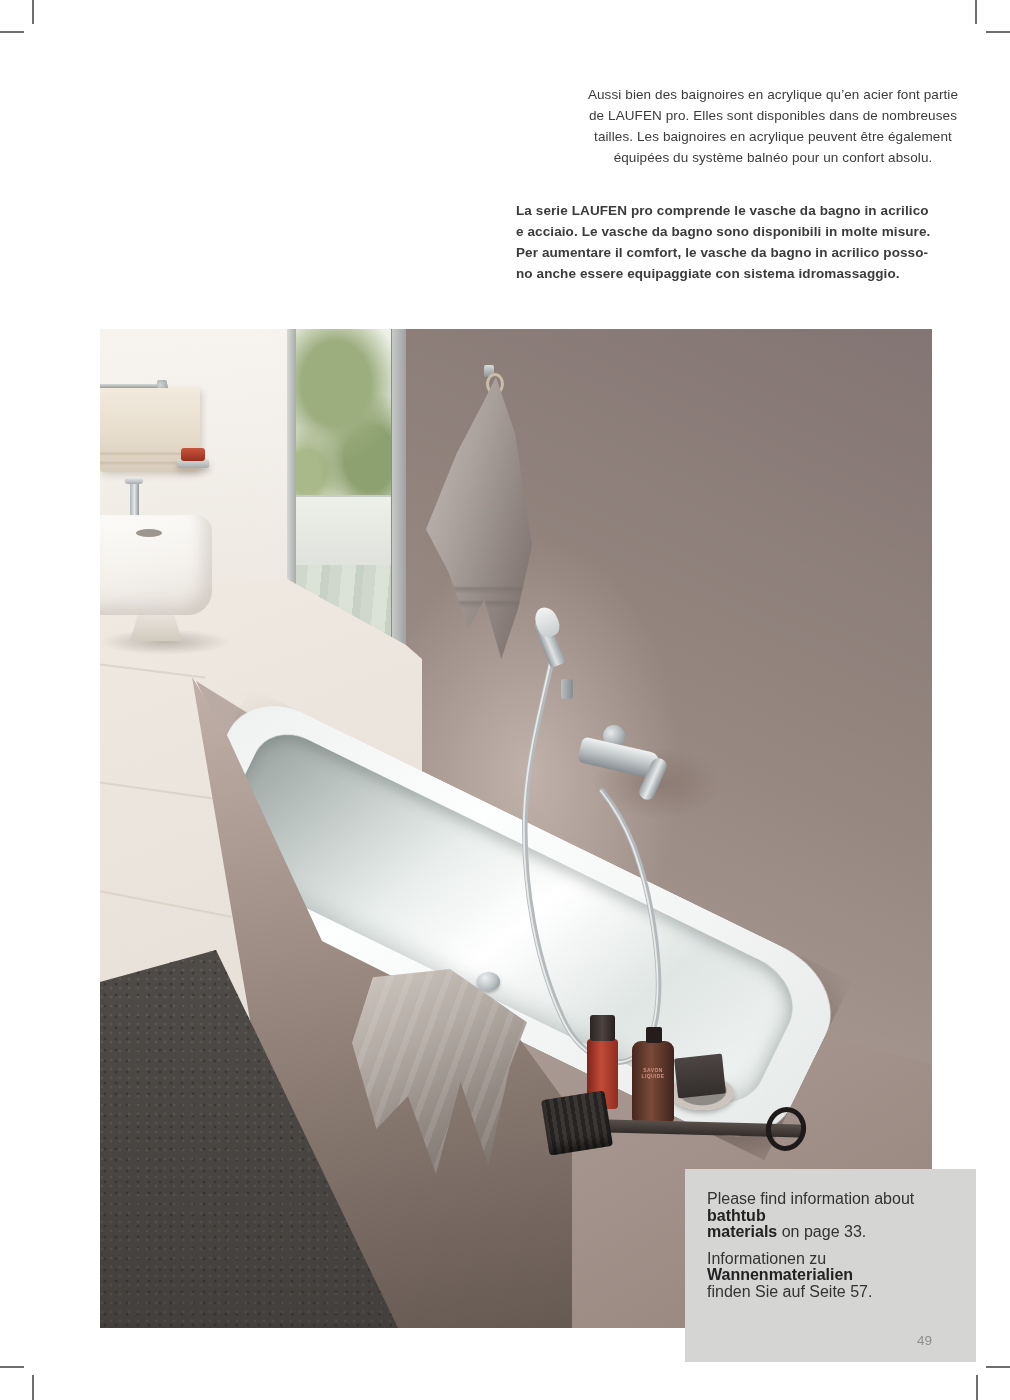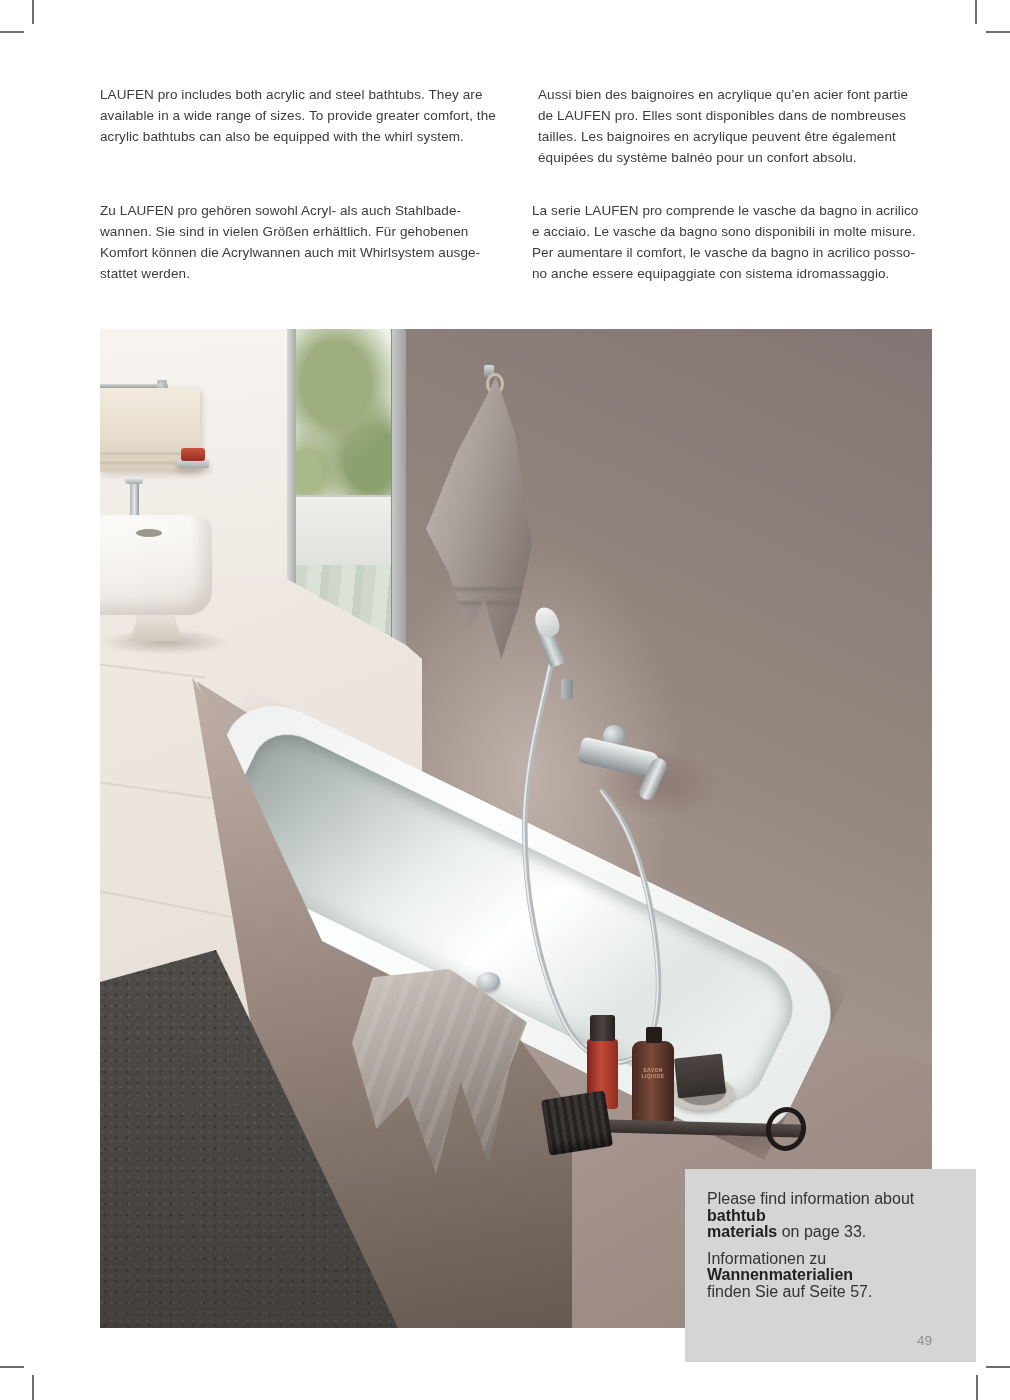--- a/index.html
+++ b/index.html
@@ -5,23 +5,23 @@
 <style>
   html,body{margin:0;padding:0;background:#ffffff;}
   .page{position:relative;width:1010px;height:1400px;background:#fff;overflow:hidden;
         font-family:"Liberation Sans", sans-serif;}
   
   .crop{position:absolute;background:var(--crop,#6e6e6e);}
   
   .intro-block{position:absolute;width:470px;font-size:13.5px;line-height:21px;color:var(--ink,#3b3b3b);
                white-space:pre-line;letter-spacing:.1px;}
   .intro-en{left:100px;top:70px;}
-  .intro-fr{left:538px;top:70px;}
+  .intro-fr{left:538px;top:70px;text-align:center;}
   .intro-de{left:100px;top:186px;}
-  .intro-it{left:532px;top:186px;}
+  .intro-it{left:516px;top:186px;font-weight:bold;}
   
   .photo{position:absolute;left:100px;top:329px;width:832px;height:999px;overflow:hidden;margin:0;}
   .photo *{position:absolute;}
   .ph-wall-right{inset:0;background:linear-gradient(205deg,#837573 0%,#95867f 35%,#ab9b95 65%,#c0b1aa 100%);}
   .ph-wall-glow{left:280px;top:210px;width:300px;height:460px;border-radius:50%;
      background:radial-gradient(closest-side,rgba(235,222,214,.45),rgba(235,222,214,0));}
   .ph-wall-left{left:0;top:0;width:190px;height:252px;background:linear-gradient(175deg,#f7f4f0,#eee9e2);}
   .ph-window{left:187px;top:0;width:118px;height:340px;}
   .win-frame-left{left:0;top:0;width:9px;height:100%;background:linear-gradient(90deg,#d6d8d7,#a9acab);}
   .win-glass{left:9px;top:0;width:95px;height:100%;
@@ -157,31 +157,24 @@
 
   <div class="crop" style="left:32px;top:0;width:2px;height:24px;"></div>
   <div class="crop" style="left:0;top:31px;width:24px;height:2px;"></div>
   <div class="crop" style="left:975px;top:0;width:2px;height:24px;"></div>
   <div class="crop" style="left:986px;top:31px;width:24px;height:2px;"></div>
   <div class="crop" style="left:0;top:1366px;width:24px;height:2px;"></div>
   <div class="crop" style="left:32px;top:1375px;width:2px;height:25px;"></div>
   <div class="crop" style="left:986px;top:1366px;width:24px;height:2px;"></div>
   <div class="crop" style="left:976px;top:1375px;width:2px;height:25px;"></div>
 
-  <p class="intro-block intro-en">LAUFEN pro includes both acrylic and steel bathtubs. They are
-available in a wide range of sizes. To provide greater comfort, the
-acrylic bathtubs can also be equipped with the whirl system.</p>
   <p class="intro-block intro-fr">Aussi bien des baignoires en acrylique qu’en acier font partie
 de LAUFEN pro. Elles sont disponibles dans de nombreuses
 tailles. Les baignoires en acrylique peuvent être également
 équipées du système balnéo pour un confort absolu.</p>
-  <p class="intro-block intro-de">Zu LAUFEN pro gehören sowohl Acryl- als auch Stahlbade-
-wannen. Sie sind in vielen Größen erhältlich. Für gehobenen
-Komfort können die Acrylwannen auch mit Whirlsystem ausge-
-stattet werden.</p>
   <p class="intro-block intro-it">La serie LAUFEN pro comprende le vasche da bagno in acrilico
 e acciaio. Le vasche da bagno sono disponibili in molte misure.
 Per aumentare il comfort, le vasche da bagno in acrilico posso-
 no anche essere equipaggiate con sistema idromassaggio.</p>
 
   <figure class="photo">
     <div class="ph-wall-right"></div>
     <div class="ph-wall-glow"></div>
     <div class="ph-wall-left"></div>
 

